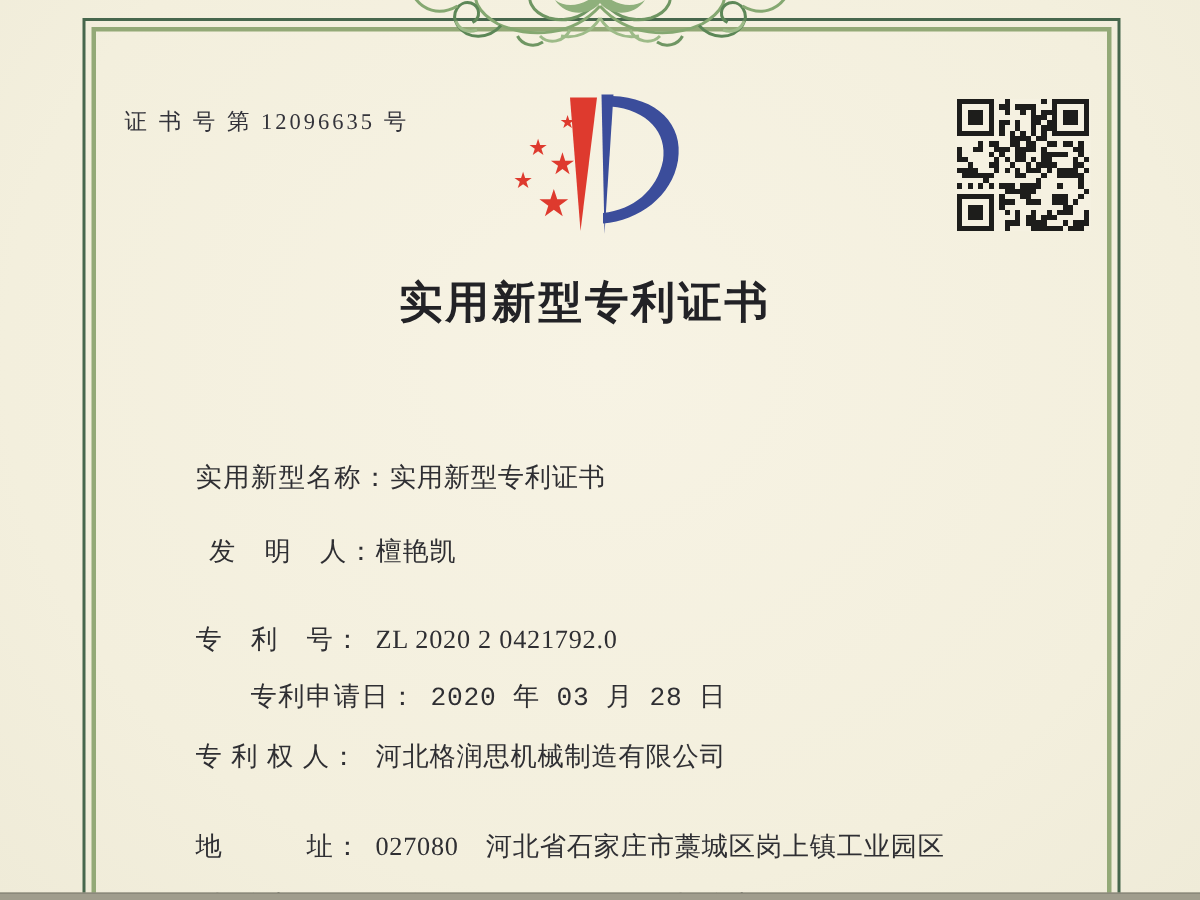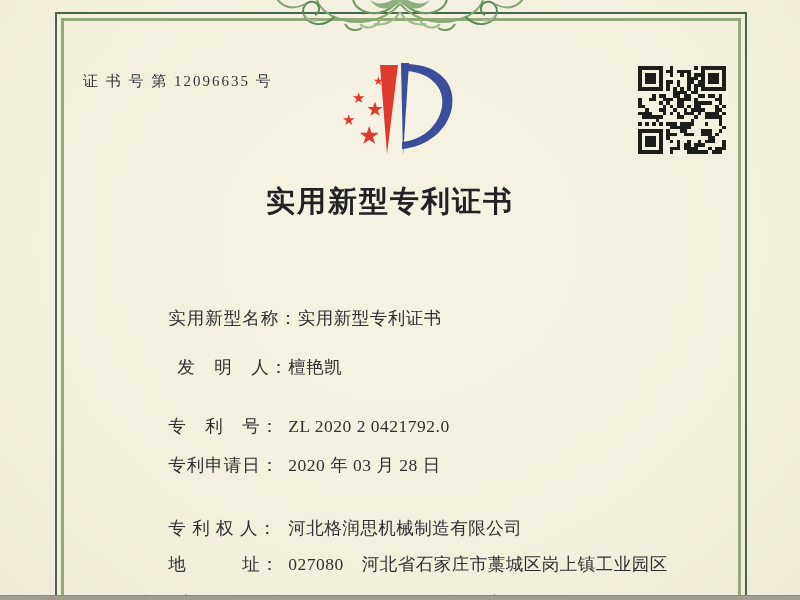--- a/index.html
+++ b/index.html
@@ -28,23 +28,23 @@
   .logo svg{position:absolute;left:0;top:0;}
   .star{position:absolute;color:#de3a2e;line-height:1;font-family:"DejaVu Sans",sans-serif;}
   .qr{position:absolute;left:637px;top:66px;width:90px;height:88px;}
   .qr svg{width:100%;height:100%;background:#f5f1e1;}
   .title{
     position:absolute;left:0;top:182px;width:780px;margin:0;
     text-align:center;font-size:29px;font-weight:bold;letter-spacing:2px;color:#222226;
   }
   .rows{position:absolute;left:104px;top:285px;width:620px;}
   .row{position:absolute;left:0;font-size:17.5px;white-space:pre;}
-  .row .lbl{display:inline-block;min-width:120px;letter-spacing:1px;margin-left:38px;}
+  .row .lbl{display:inline-block;min-width:120px;letter-spacing:1px;}
   .row .val{letter-spacing:0.5px;}
-  .r0{top:0;}.r1{top:49px;text-align:right;}.r2{top:108px;}.r3{top:147px;}.r4{top:210px;}.r5{top:246px;}
+  .r0{top:0;}.r1{top:49px;text-align:right;}.r2{top:108px;}.r3{top:147px;font-family:Liberation Mono, monospace;}.r4{top:186px;}.r5{top:246px;}
   .grant-row{position:absolute;left:104px;top:570px;font-size:17.5px;white-space:pre;}
   .grant-num{position:absolute;left:300px;top:0;white-space:pre;}
   .grant-row .lbl{letter-spacing:1px;}
   .bottom-edge{
     position:absolute;left:0;bottom:0;width:800px;height:4px;
     background:#a09d8d;border-top:1px solid #8b897b;
   }
 </style>
 </head>
 <body>

